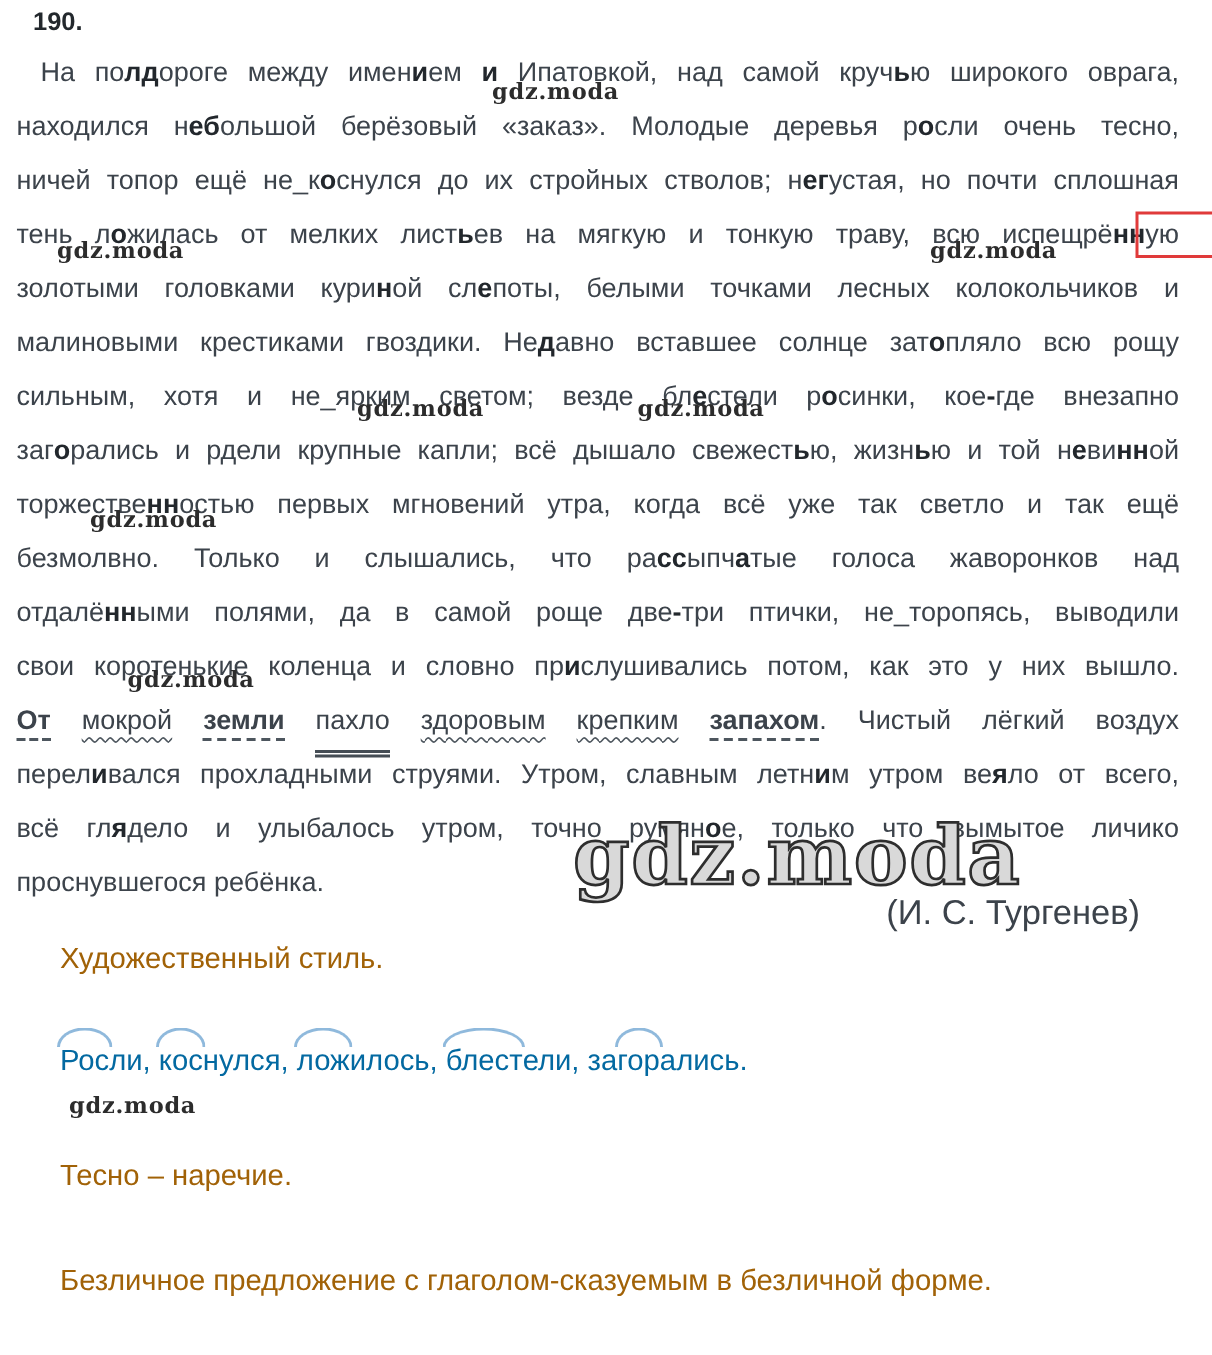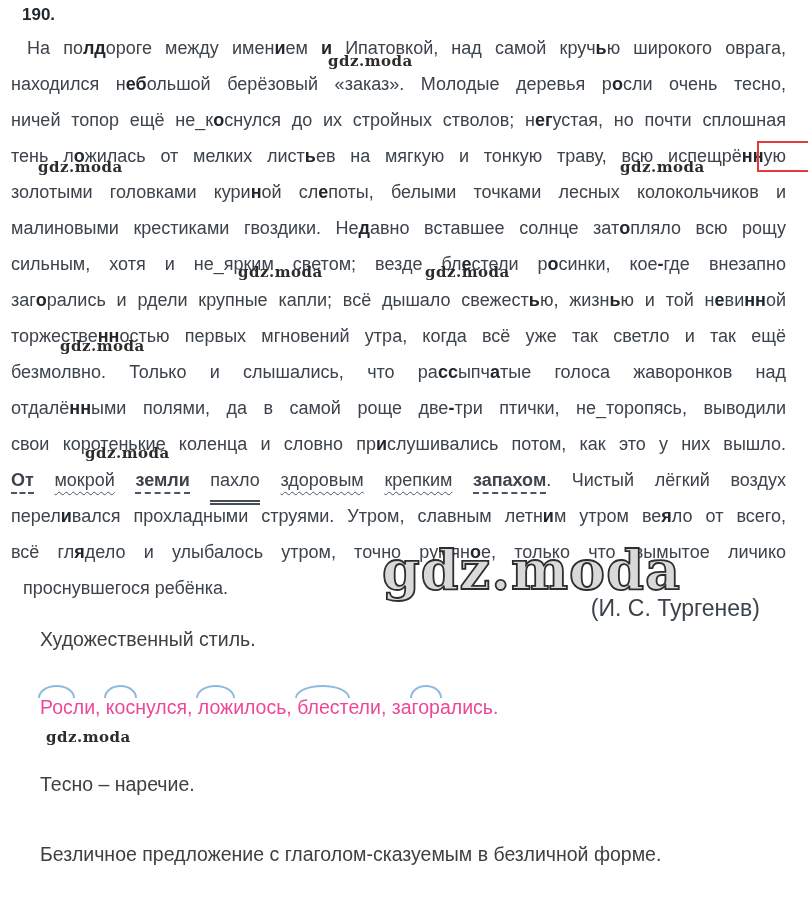--- a/index.html
+++ b/index.html
@@ -19,21 +19,21 @@
   .paragraph{
     position:absolute;left:11px;right:22px;top:30px;
     font-size:18px;
   }
   .line{
     display:block;height:36px;line-height:36px;
     text-align:justify;text-align-last:justify;
     white-space:normal;
   }
   .line.indent{padding-left:16px;}
-  .line.last{text-align-last:left;margin-left:12px;}
+  .line.last{text-align-last:left;}
   .b{font-weight:bold;color:#22272c;}
   .u-dash{border-bottom:2px dashed #4d565e;padding-bottom:2px;font-weight:bold;}
   .u-wavy{
     text-decoration:underline;
     text-decoration-style:wavy;
     text-decoration-color:#4d565e;
     text-decoration-thickness:1px;
     text-underline-offset:5px;
   }
   .u-dbl{border-bottom:5px double #454d55;padding-bottom:10px;}
@@ -56,27 +56,27 @@
     font-family:"DejaVu Serif", serif;
     font-weight:bold;font-size:54px;line-height:54px;
     color:#d9d9d9;
     -webkit-text-stroke:1.8px #2e2e2e;
     letter-spacing:1px;
   }
   .author{
     position:absolute;right:48px;top:595px;
     font-size:23px;color:#3c434b;
   }
-  .note{position:absolute;left:40px;font-size:19.5px;color:#404040;}
+  .note{position:absolute;left:40px;font-size:19.5px;color:#a16207;}
   .note.style-note{top:628px;}
   .note.adverb-note{top:773px;}
   .note.impersonal-note{top:843px;}
   .roots{
     position:absolute;left:40px;top:682px;
-    font-size:19.5px;color:#ec4899;
+    font-size:19.5px;color:#0369a1;
     padding-top:14px;
   }
   .arc{position:relative;display:inline-block;}
   .arc::before{
     content:"";position:absolute;left:-2px;right:-2px;top:-11px;height:11px;
     border:2px solid #8fb9dc;border-bottom:none;
     border-radius:50% 50% 0 0 / 100% 100% 0 0;
   }
   .marker-box{
     position:absolute;left:757px;top:141px;width:51px;height:27px;

